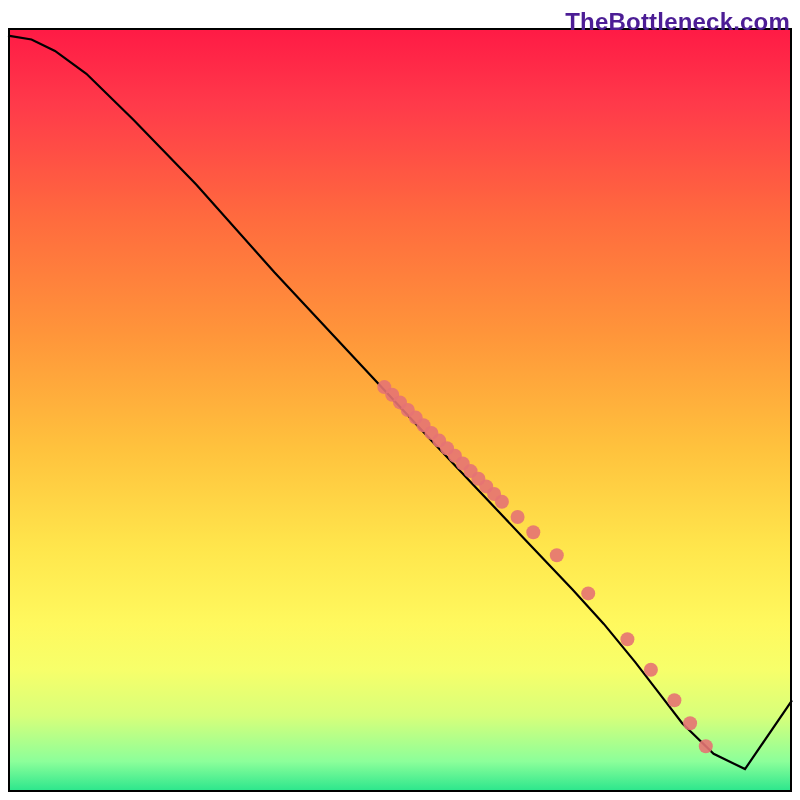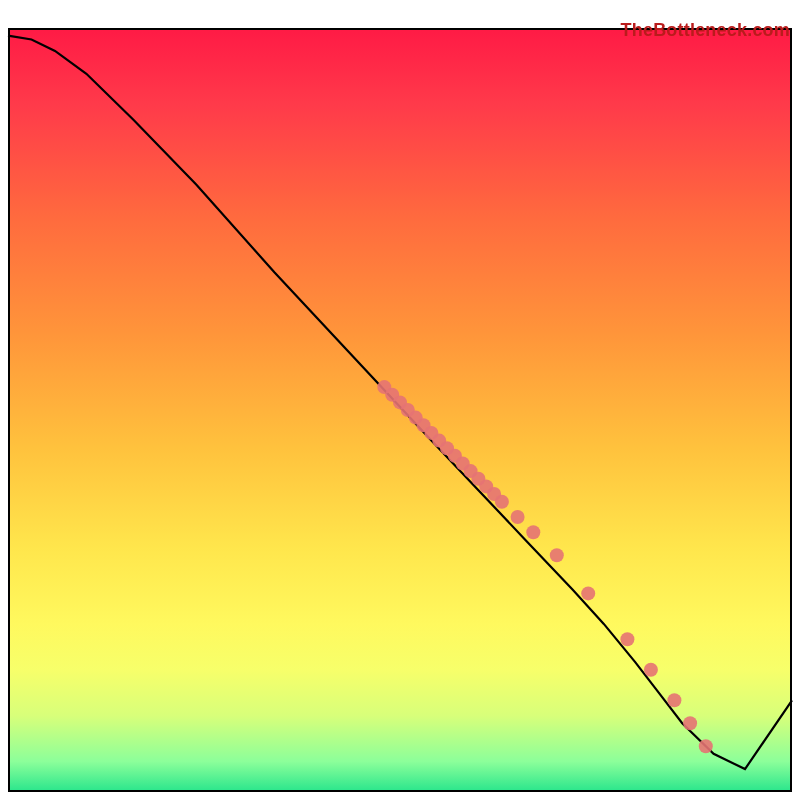--- a/index.html
+++ b/index.html
@@ -50,25 +50,25 @@
     left: 8px;
     top: 28px;
     width: 784px;
     height: 764px;
     border: 2px solid #000;
     box-sizing: border-box;
     pointer-events: none;
   }
   .watermark {
     position: absolute;
-    top: 20px;
+    top: 8px;
     right: 10px;
-    font-size: 18px;
+    font-size: 24px;
     font-weight: 600;
-    color: #b91c1c;
+    color: #4c1d95;
     letter-spacing: 0.2px;
     user-select: none;
   }
   .dot {
     fill: #e57373;
     opacity: 0.9;
   }
   .curve {
     fill: none;
     stroke: #000;

